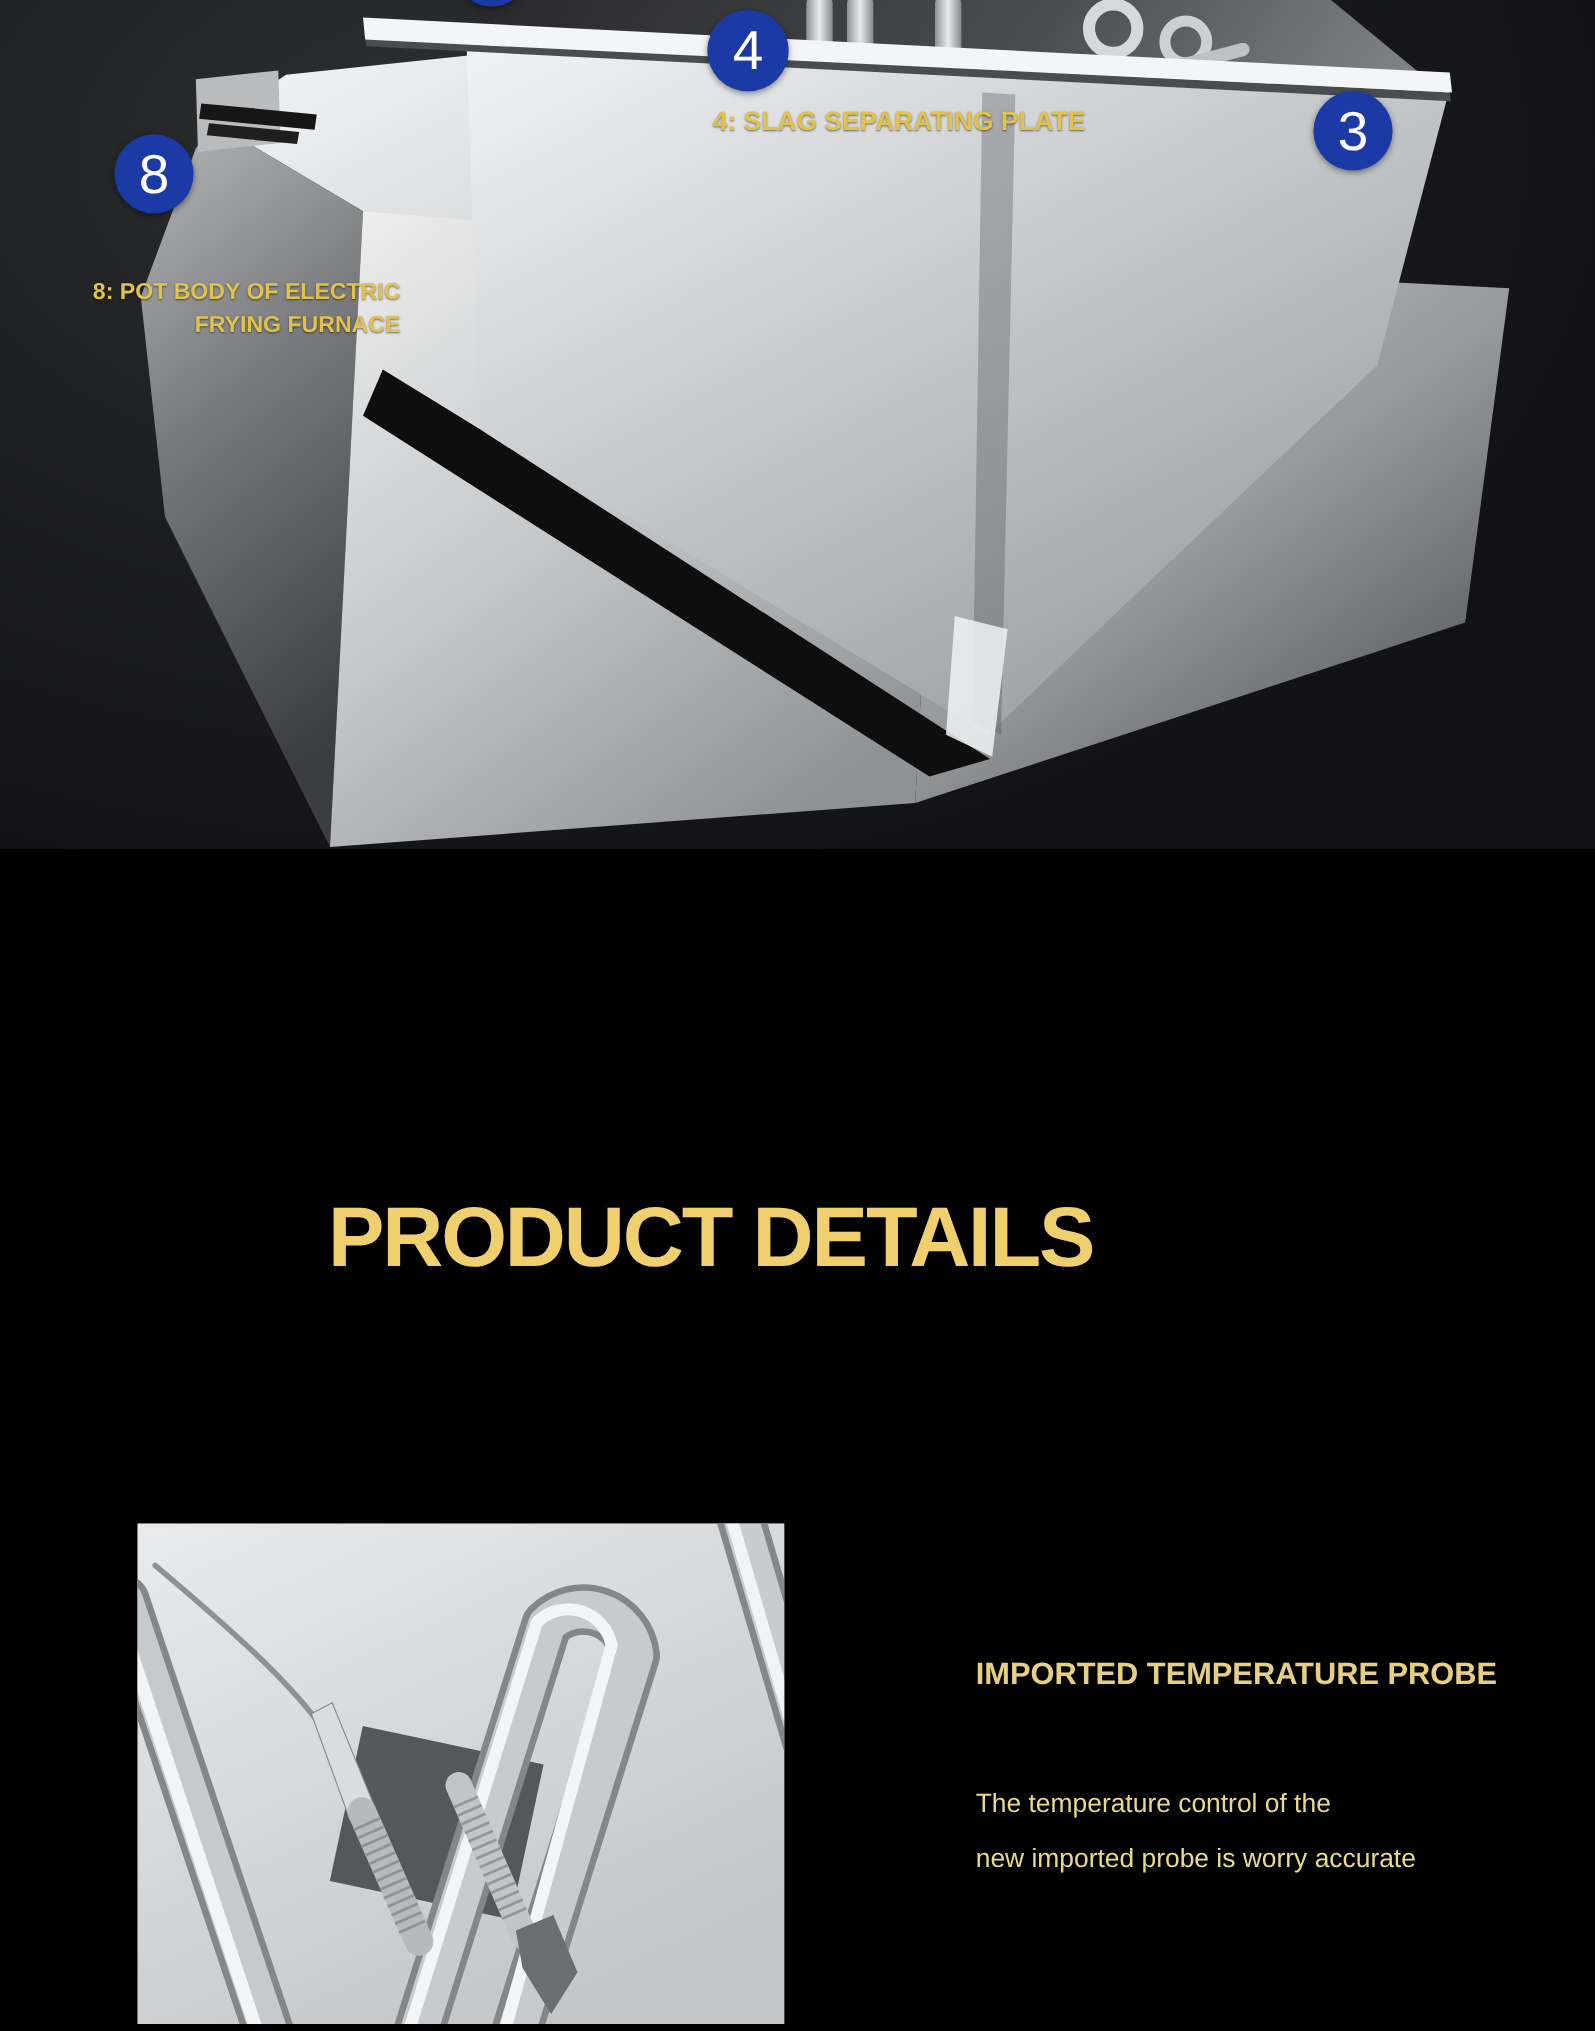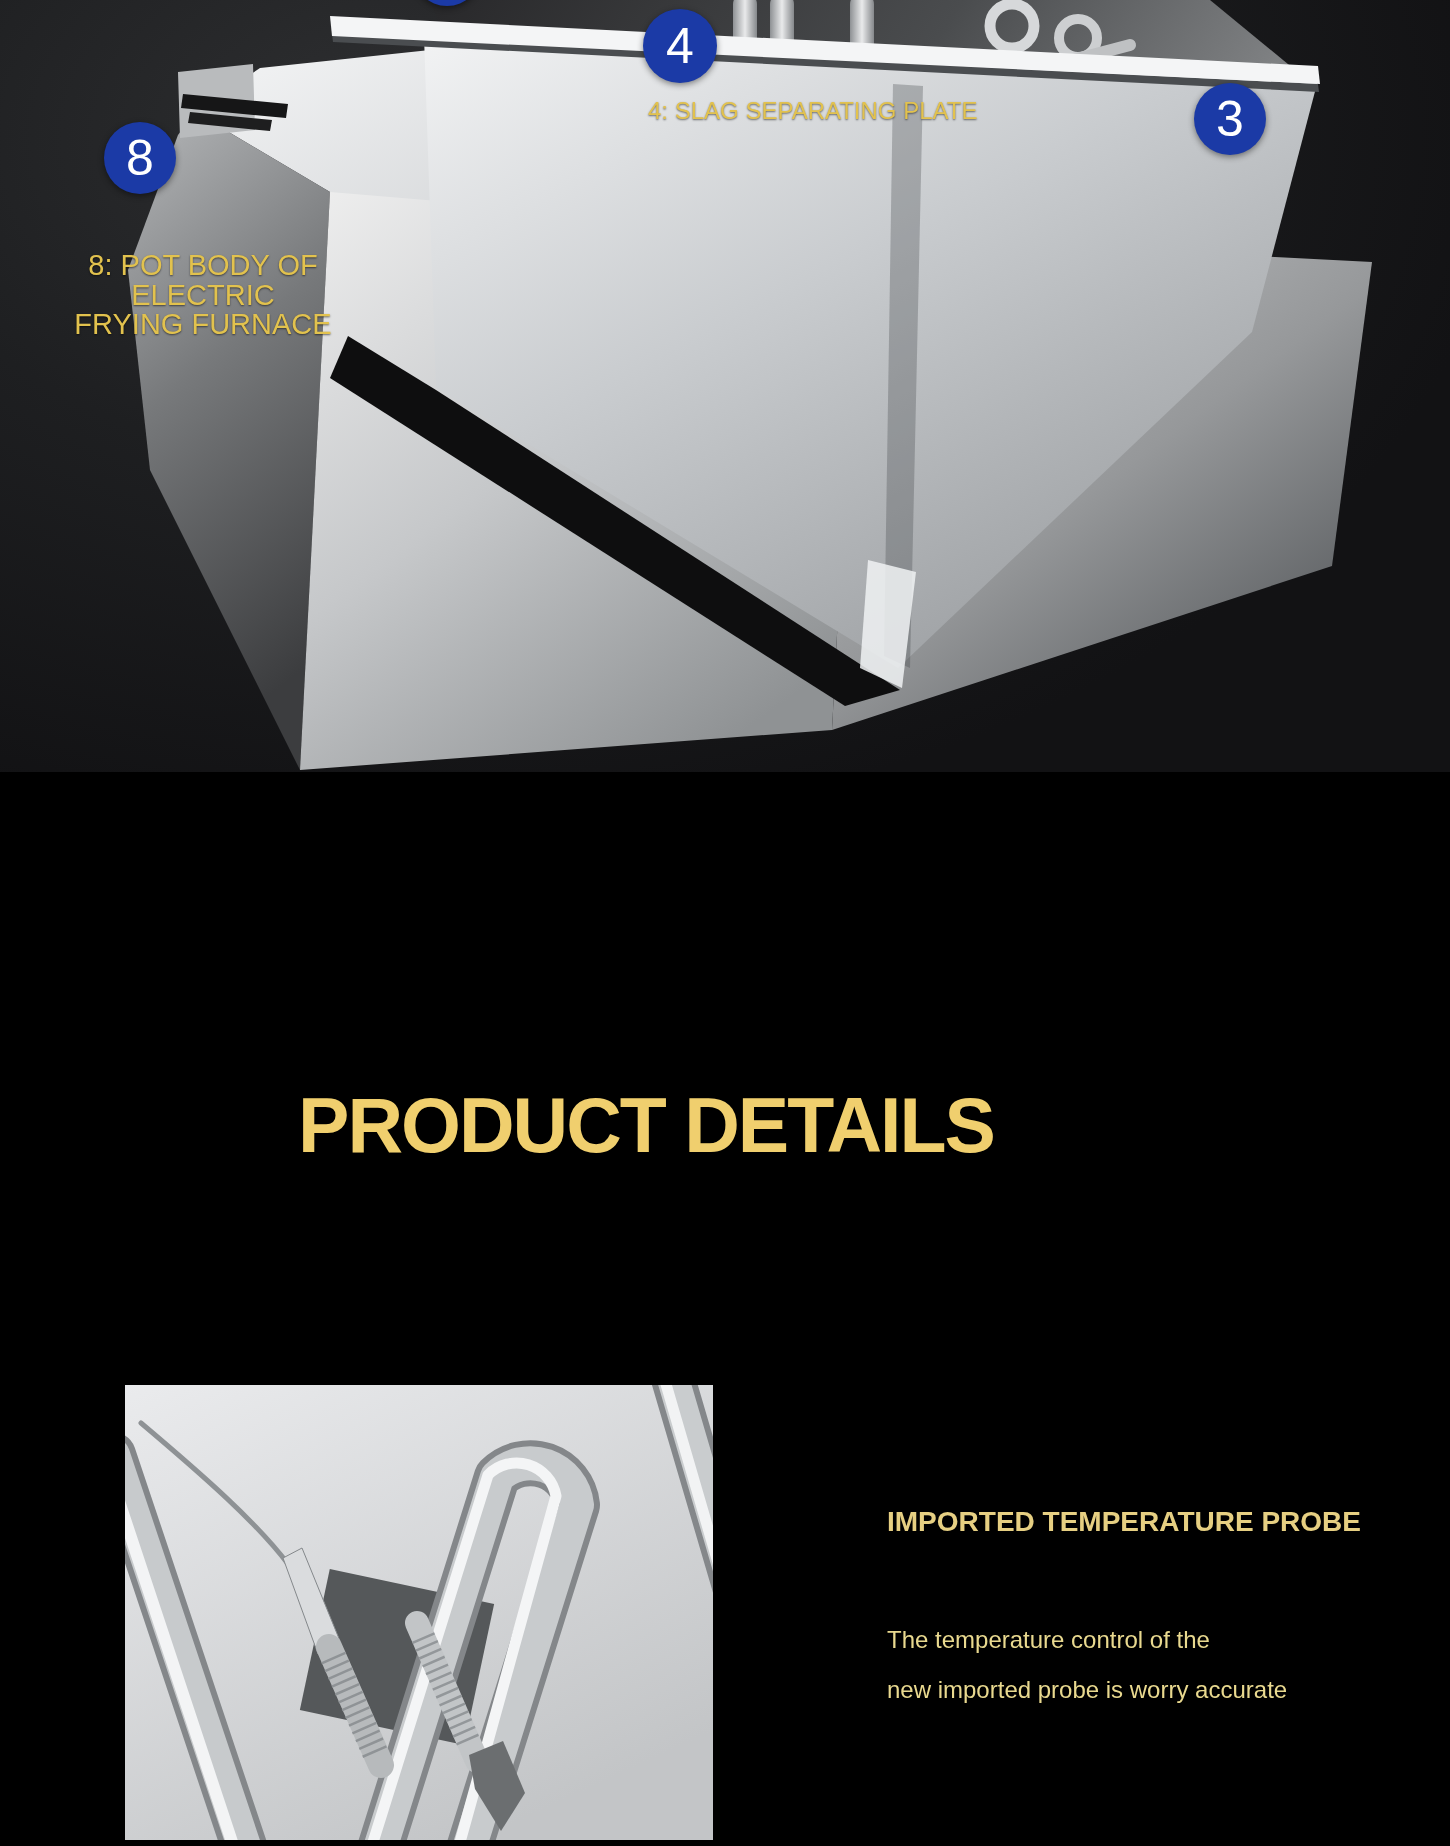--- a/index.html
+++ b/index.html
@@ -13,24 +13,24 @@
 
   .callout-circle{position:absolute;border-radius:50%;background:#1b3aa6;
     color:#fff;display:flex;align-items:center;justify-content:center;
     font-size:50px;font-weight:400;line-height:1;
     box-shadow:0 2px 6px rgba(0,0,0,.45);}
   .c8{left:104px;top:122px;width:72px;height:72px;}
   .c4{left:643px;top:9px;width:74px;height:74px;}
   .c3{left:1194px;top:83px;width:72px;height:72px;}
   .ctop{left:413px;top:-62px;width:68px;height:68px;}
 
-  .part-label{position:absolute;color:#e2c24e;font-weight:normal;
+  .part-label{position:absolute;color:#e2c24e;font-weight:bold;
     text-shadow:0 1px 2px rgba(0,0,0,.55);}
   .label-4{left:648px;top:98px;font-size:24px;line-height:26px;white-space:nowrap;}
-  .label-8{left:42px;top:251px;width:322px;font-size:29px;line-height:29.5px;text-align:center;}
+  .label-8{left:42px;top:251px;width:322px;font-size:21px;line-height:29.5px;text-align:right;}
 
   
   .details-band{position:absolute;left:0;top:772px;width:1450px;height:1074px;background:#000;}
   .details-heading{position:absolute;left:0;top:1087px;width:1292px;text-align:center;
     color:#f0cf6e;font-size:77px;font-weight:bold;letter-spacing:-2px;line-height:1;}
 
   
   .probe-image{position:absolute;left:125px;top:1385px;width:588px;height:455px;overflow:hidden;
     background:linear-gradient(205deg,#e9eaec 0%,#d8dadc 45%,#c5c7c9 100%);}
   .probe-image svg{position:absolute;left:0;top:0;}

